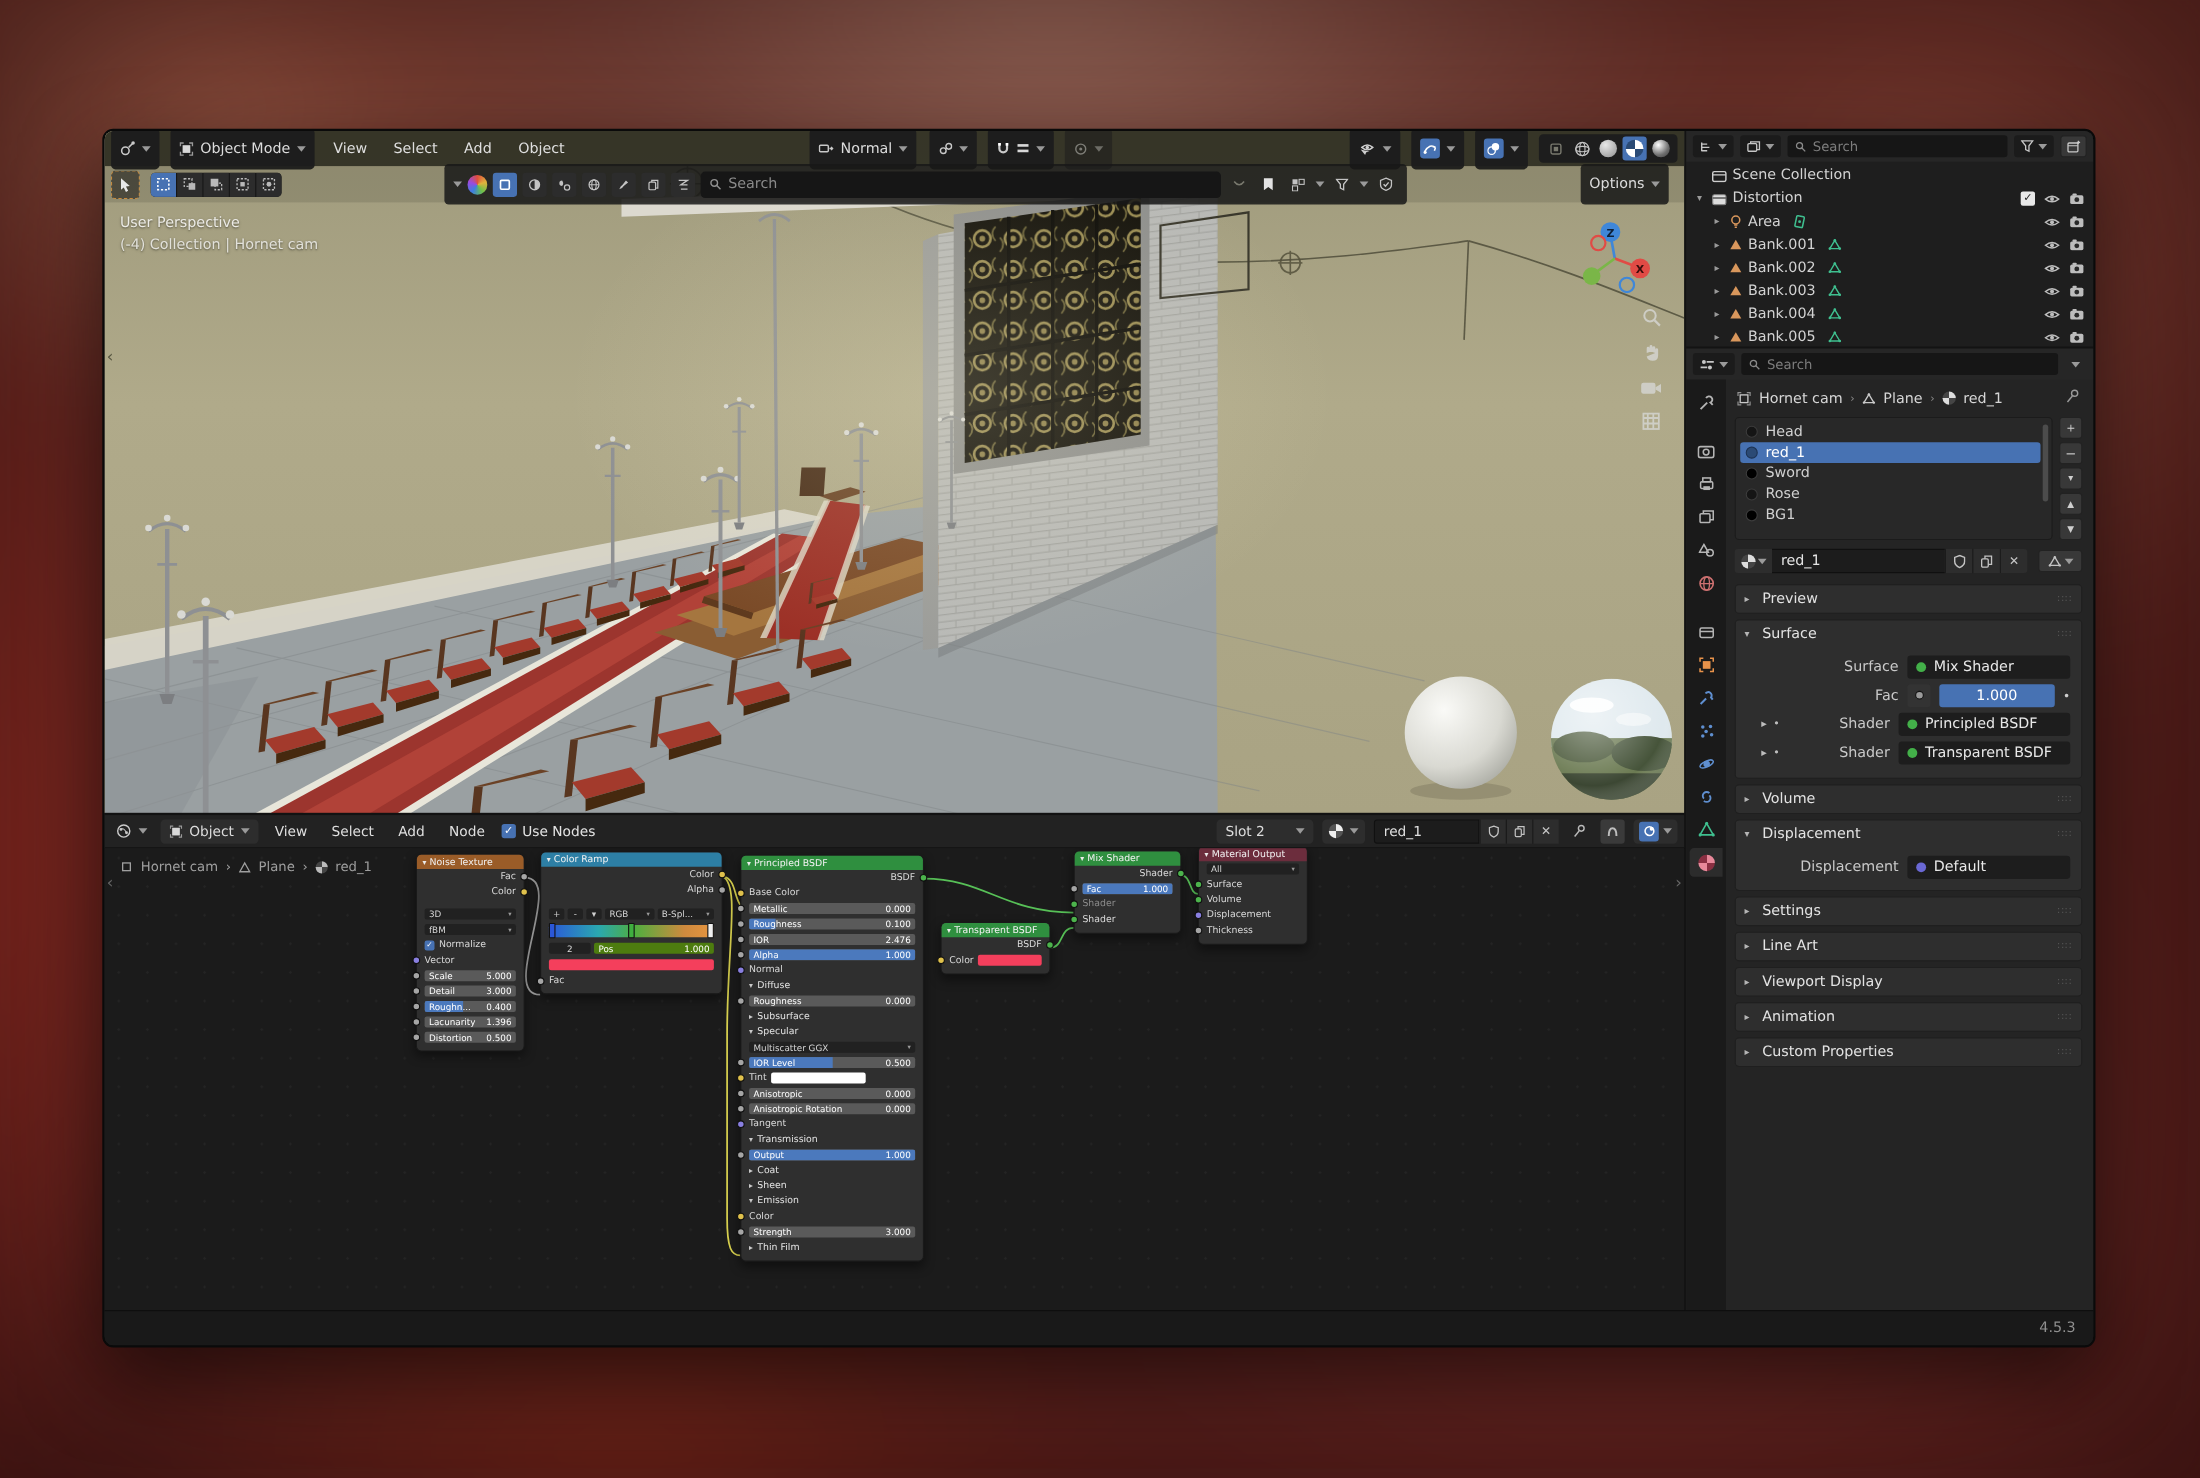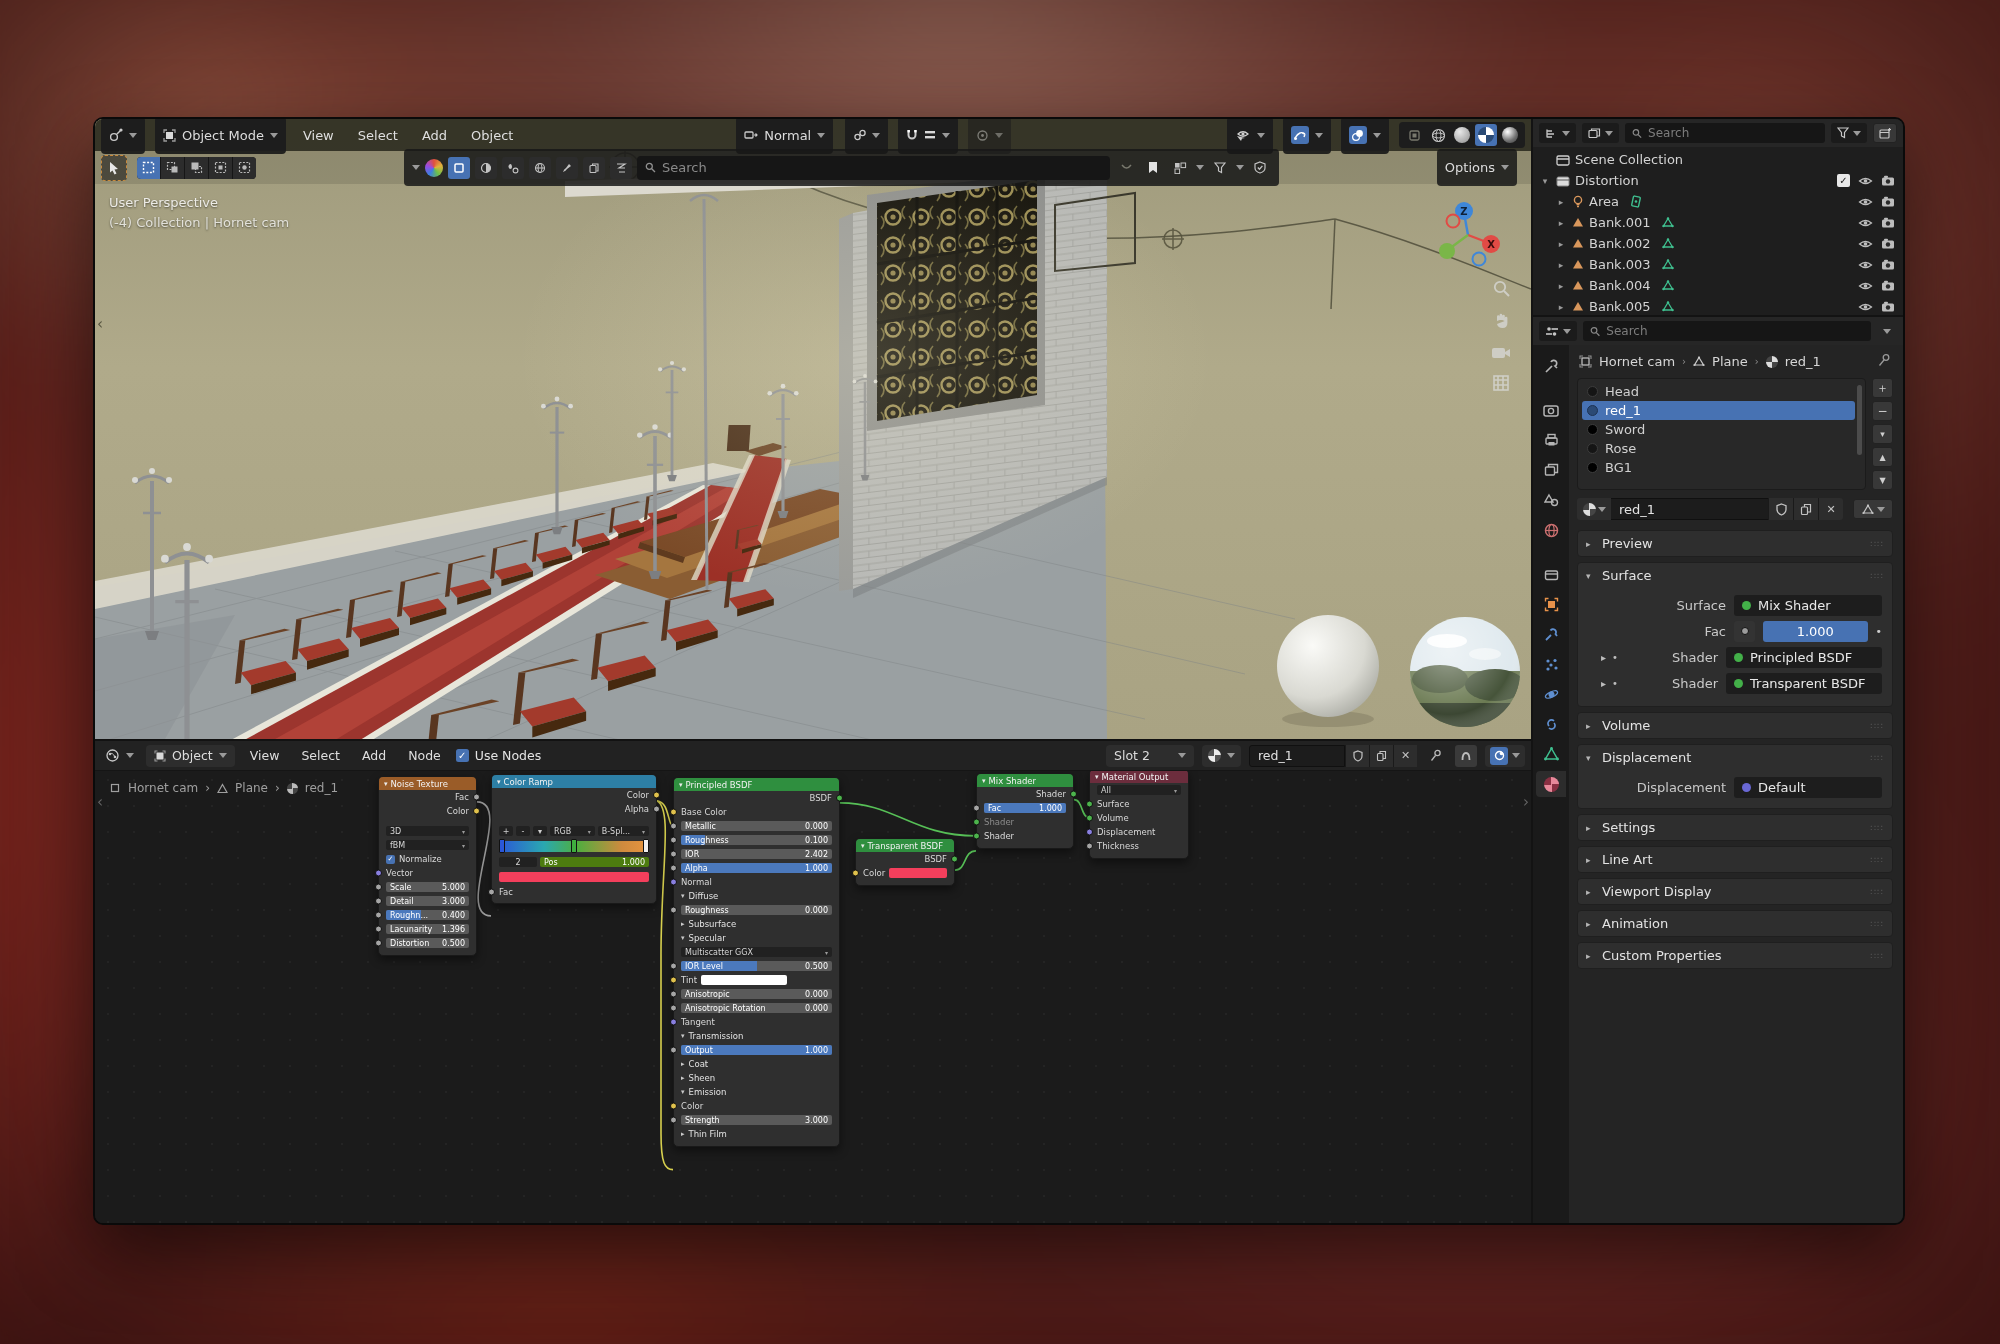--- a/index.html
+++ b/index.html
@@ -917,21 +917,21 @@
               <div class="nslider">
                 <i class="fill" style="width:16%"></i>
                 <span>Roughness</span>
                 <span>0.100</span>
               </div>
             </div>
           <div class="nrow">
               <span class="sock l gray"></span>
               <div class="nslider">
                 <span>IOR</span>
-                <span>2.402</span>
+                <span>2.476</span>
               </div>
             </div>
           <div class="nrow">
               <span class="sock l gray"></span>
               <div class="nslider">
                 <i class="fill" style="width:100%"></i>
                 <span>Alpha</span>
                 <span>1.000</span>
               </div>
             </div>
@@ -1649,13 +1649,16 @@
                   <span>Custom Properties</span>
                   <span class="grip">∷∷</span>
                 </div>
             </div>
           </div>
         </div>
       </div>
     </div>
   </div>
 
+  <div class="statusbar">
+    <span>4.5.3</span>
+  </div>
 </div>
 
 </body></html>

